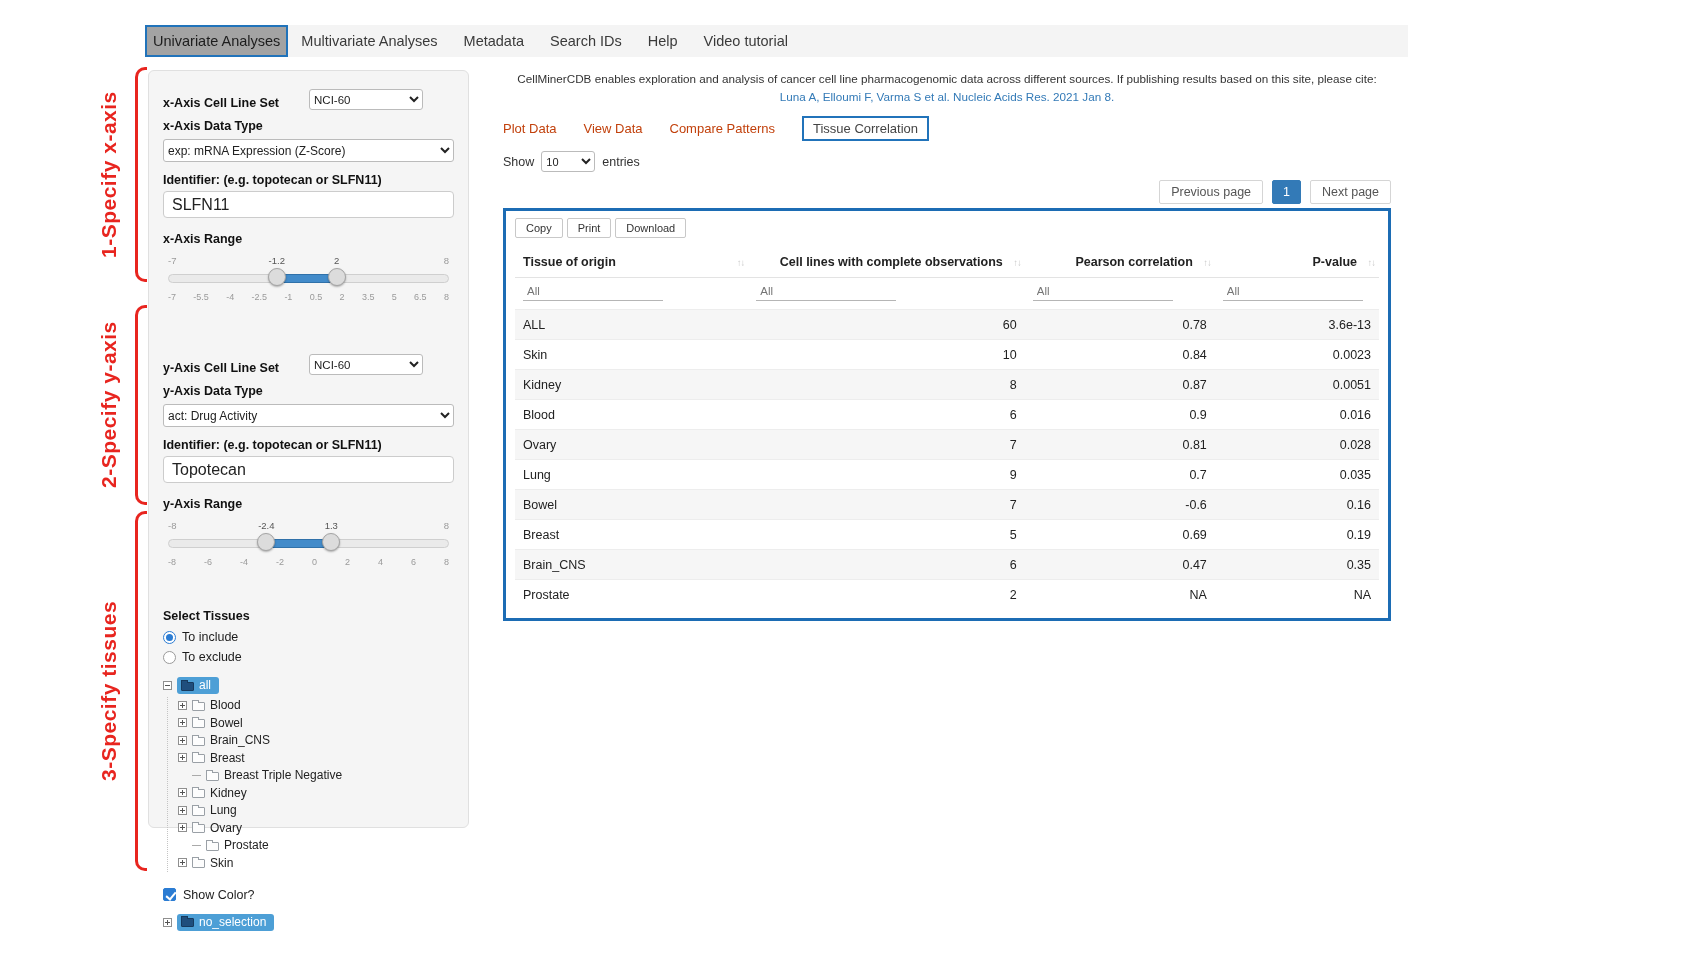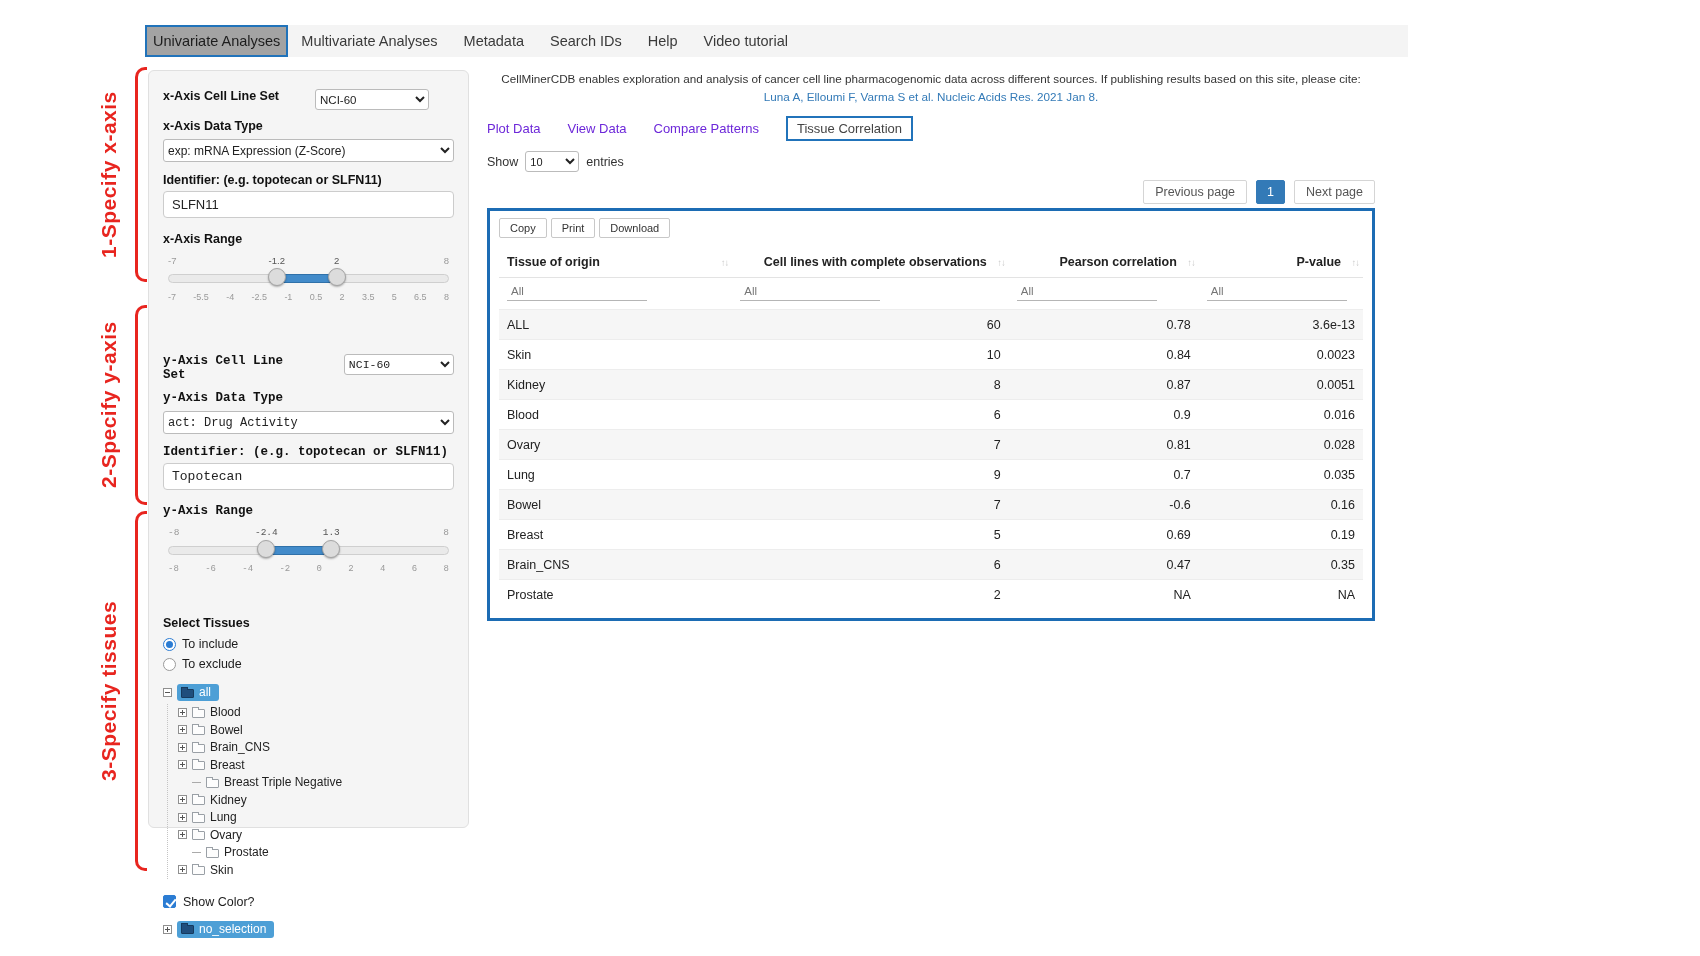--- a/index.html
+++ b/index.html
@@ -22,27 +22,27 @@
              border-radius:10px 0 0 10px; }
   .bracket1 { top:67px;  height:215px; }
   .bracket2 { top:305px; height:200px; }
   .bracket3 { top:511px; height:360px; }
 
   
   .sidebar { position:absolute; left:148px; top:70px; width:321px; height:758px; background:#f5f5f5;
              border:1px solid #e0e0e0; border-radius:6px; padding:18px 14px; font-size:12.5px; color:#1c1c1c; }
   .lbl { font-weight:700; font-size:12.5px; color:#111; }
   .blk { display:block; margin:9px 0 4px; }
-  .field-row { display:flex; align-items:flex-start; gap:12px; }
+  .field-row { display:flex; align-items:flex-end; gap:6px; }
   select { font-family:inherit; background:#fff; border:1px solid #bbb; border-radius:3px; color:#222; }
   .sel-inline { width:114px; height:21px; font-size:11.5px;margin-left:24px; }
   .sel-full { width:100%; height:23px; font-size:12px; margin:2px 0; }
   .txt { width:100%; height:27px; border:1px solid #ccc; border-radius:4px; padding:0 8px;
-         font-size:13px; font-family:inherit; background:#fff; color:#222; }
-  .section-y { margin-top:40px;font-family:Liberation Mono, monospace; }
+         font-size:16px; font-family:inherit; background:#fff; color:#222; }
+  .section-y { margin-top:40px; }
 
   
   .irs { position:relative; height:46px; margin:22px 5px 0; }
   .irs-minmax { position:absolute; top:-13px; font-size:9.5px; color:#9a9a9a; }
   .irs-val { position:absolute; top:-13px; font-size:9.5px; color:#555; transform:translateX(-50%); }
   .irs-line { position:absolute; top:6px; left:0; right:0; height:9px; background:#eaeaea;
               border:1px solid #cfcfcf; border-radius:5px; }
   .irs-bar { position:absolute; top:6px; height:9px; background:#428bca; border-top:1px solid #3071a9;
              border-bottom:1px solid #3071a9; }
   .irs-handle { position:absolute; top:0; width:18px; height:18px; border-radius:50%; background:#dcdcdc;
@@ -73,26 +73,26 @@
   .chip .folder, .chip .folder::before { background:#1f4e7d; border-color:#163a5e; }
   .tree-children { margin:2px 0 0 4px; padding-left:10px; border-left:1px dotted #c4c4c4; }
   .check-row { display:flex; align-items:center; gap:7px; margin-top:16px; cursor:pointer; }
   .checkbox { width:13px; height:13px; background:#2b7cd3; border:1px solid #2b7cd3; border-radius:2px;
               position:relative; flex:none; }
   .checkbox::after { content:''; position:absolute; left:4px; top:1px; width:4px; height:8px;
                      border:solid #fff; border-width:0 2px 2px 0; transform:rotate(40deg); }
   .noselect-row { margin-top:12px; }
 
   
-  .main { position:absolute; left:487px; top:72px; width:888px; font-size:12.5px; color:#333; }
+  .main { position:absolute; left:503px; top:72px; width:888px; font-size:12.5px; color:#333; }
   .intro { text-align:center; font-size:11.7px; color:#333; }
   .cite-row { text-align:center; margin-top:5px; font-size:11.7px; }
   .cite-link { color:#337ab7; cursor:pointer; text-decoration:none; }
   .subtabs { display:flex; align-items:center; gap:27px; margin-top:13px; font-size:13px; }
-  .subtab { color:#6d28d9; cursor:pointer; white-space:nowrap; }
+  .subtab { color:#c2410c; cursor:pointer; white-space:nowrap; }
   .subtab.active { color:#444; border:2px solid #2173ba; padding:3px 9px; }
   .show-row { display:flex; align-items:center; gap:7px; margin-top:10px; }
   .sel-entries { width:54px; height:21px; font-size:11px; }
   .showing { margin-top:12px; }
   .pager { display:flex; justify-content:flex-end; gap:9px; margin-top:8px; font-size:12.5px; }
   .page-btn { border:1px solid #d5d5d5; background:#fff; color:#555; padding:4px 11px; border-radius:2px;
               font-family:inherit; font-size:12.5px; cursor:pointer; }
   .page-btn.current { background:#337ab7; border-color:#337ab7; color:#fff; padding:4px 10px; }
 
   

